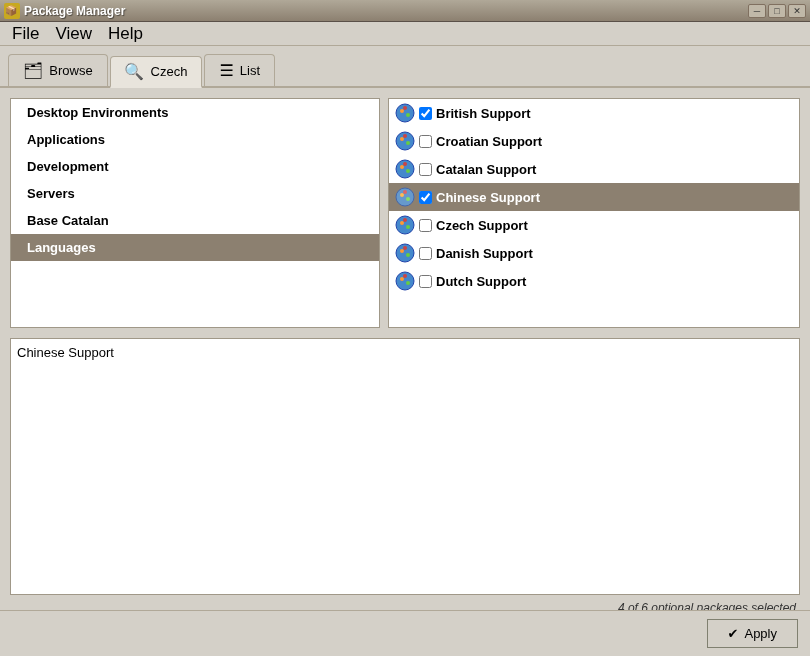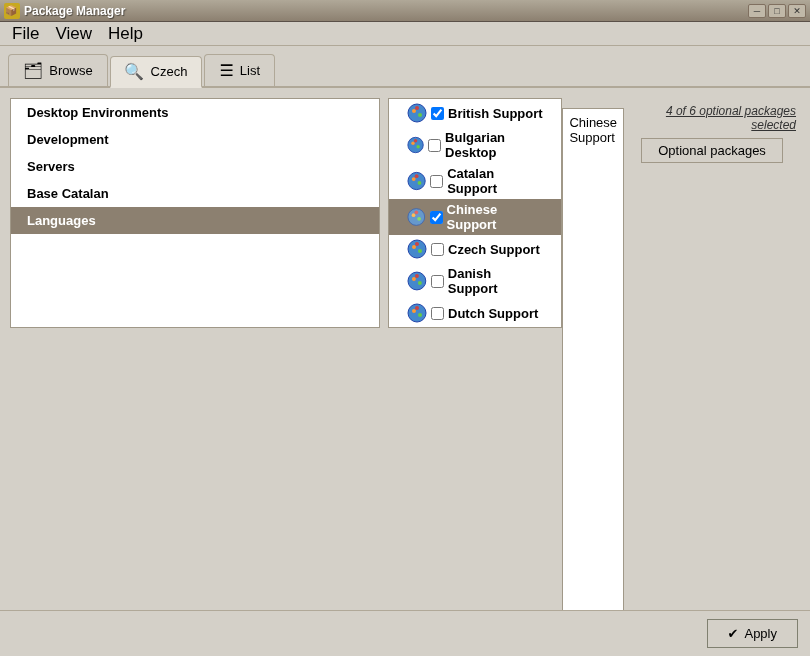--- a/index.html
+++ b/index.html
@@ -105,20 +105,21 @@
     .tab-icon {
       font-size: 16px;
     }
 
     
     .main-content {
       background: #d4d0c8;
       padding: 10px;
       height: calc(656px - 22px - 24px - 42px);
       display: flex;
+      flex-direction: column;
     }
 
     
     .panels-row {
       display: flex;
       gap: 8px;
       height: 230px;
     }
 
     
@@ -145,21 +146,21 @@
       flex: 1;
       background: white;
       border: 1px solid #a09888;
       overflow-y: scroll;
       position: relative;
     }
 
     .package-item {
       display: flex;
       align-items: center;
-      padding: 3px 18px;
+      padding: 3px 6px;
       gap: 4px;
       cursor: pointer;
       min-height: 28px;
     }
     .package-item.selected {
       background: #8c8070;
       color: white;
     }
     .pkg-icon-svg {
       width: 20px;
@@ -277,20 +278,21 @@
     <span class="tab-icon">☰</span>
     <span>List</span>
   </div>
 </div>
 
 <div class="main-content">
   <div class="panels-row">
 
     <div class="left-panel">
       <div class="category-item">Desktop Environments</div>
+      <div class="category-item">Applications</div>
       <div class="category-item">Development</div>
       <div class="category-item">Servers</div>
       <div class="category-item">Base Catalan</div>
       <div class="category-item selected">Languages</div>
     </div>
 
     <div class="right-panel">
 
       <div class="package-item">
         <svg class="pkg-icon-svg" viewBox="0 0 20 20">
@@ -304,21 +306,21 @@
       </div>
 
       <div class="package-item">
         <svg class="pkg-icon-svg" viewBox="0 0 20 20">
           <circle cx="10" cy="10" r="9" fill="#4488cc" stroke="#2244aa" stroke-width="1"></circle>
           <circle cx="7" cy="8" r="2" fill="#ff9933"></circle>
           <circle cx="13" cy="12" r="2" fill="#66cc44"></circle>
           <circle cx="10" cy="5" r="2" fill="#cc4444"></circle>
         </svg>
         <input type="checkbox" class="package-checkbox" style="">
-        <span class="package-name">Bulgarian Desktop</span>
+        <span class="package-name">Croatian Support</span>
       </div>
 
       <div class="package-item">
         <svg class="pkg-icon-svg" viewBox="0 0 20 20">
           <circle cx="10" cy="10" r="9" fill="#4488cc" stroke="#2244aa" stroke-width="1"></circle>
           <circle cx="7" cy="8" r="2" fill="#ff9933"></circle>
           <circle cx="13" cy="12" r="2" fill="#66cc44"></circle>
           <circle cx="10" cy="5" r="2" fill="#cc4444"></circle>
         </svg>
         <input type="checkbox" class="package-checkbox" style="">

